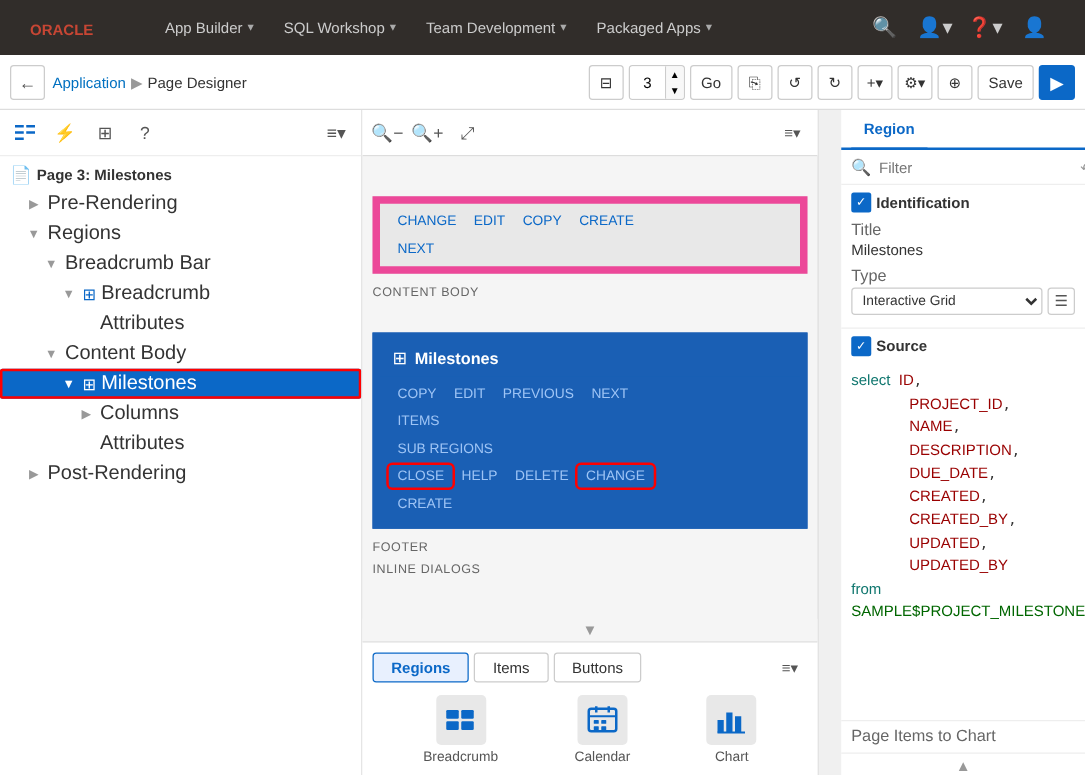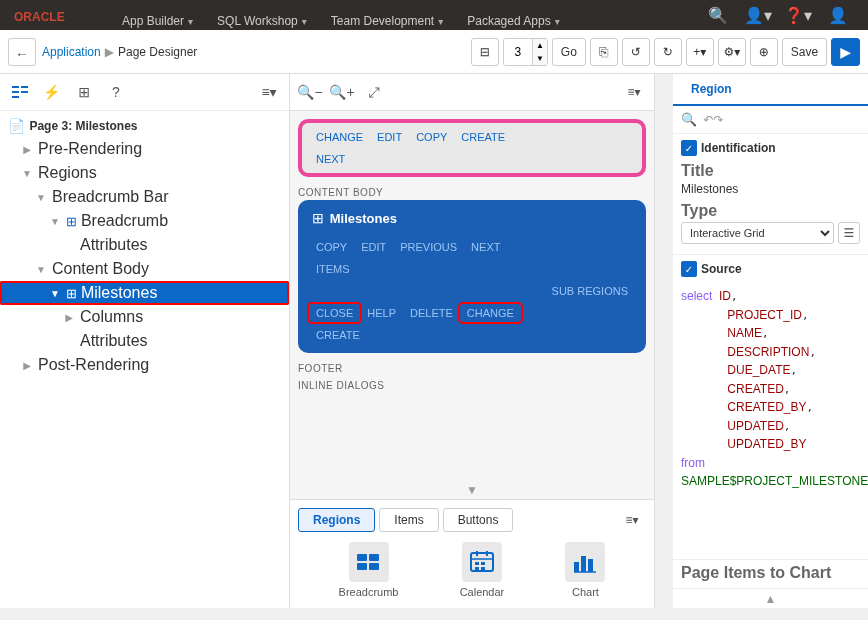--- a/index.html
+++ b/index.html
@@ -1,23 +1,24 @@
 <!DOCTYPE html>
 <html><head>
   <meta charset="utf-8">
   <style>
     * { box-sizing: border-box; margin: 0; padding: 0; font-family: 'Segoe UI', Arial, sans-serif; font-size: 12px; }
     body { width: 868px; height: 620px; overflow: hidden; background: #f0f0f0; }
 
     
     .top-nav {
       display: flex;
+      align-items: center;
       background: #312d2a;
-      height: 30px;
-      padding: 0 14px;
+      height: 44px;
+      padding: 0 24px;
       gap: 0;
     }
     .oracle-logo {
       display: flex;
       align-items: center;
       margin-right: 16px;
     }
     .oracle-logo svg { width: 80px; height: 22px; }
     .nav-item {
       display: flex;
@@ -240,23 +241,24 @@
     }
     .canvas-section-label {
       font-size: 10px;
       color: #666;
       text-transform: uppercase;
       letter-spacing: 0.5px;
       padding: 4px 0 2px;
     }
     .canvas-region {
       background: #e8e8e8;
-      border: 4px solid #ec4899;
+      border: 6px solid #ec4899;
       margin-bottom: 6px;
-      border-radius: 10px;
+      border-radius: 0;
+      margin-top: 24px;
     }
     .canvas-region.highlighted {
       background: #1a5fb4;
       border-color: #1a5fb4;
     }
     .canvas-region-header {
       display: flex;
       align-items: center;
       padding: 6px 10px;
       background: #e0e0e0;
@@ -423,24 +425,23 @@
       justify-content: center;
       color: #fff;
       font-size: 10px;
     }
     .right-section-title {
       font-size: 12px;
       font-weight: 600;
       color: #333;
     }
     .right-field-label {
-      font-size: 16px;
+      font-size: 13px;
       color: #666;
       margin-bottom: 2px;
-      font-weight: bold;
     }
     .right-field-value {
       font-size: 12px;
       color: #333;
       margin-bottom: 6px;
     }
     .right-field-row {
       display: flex;
       gap: 4px;
       margin-bottom: 4px;
@@ -469,21 +470,21 @@
     .right-section-source {
       padding: 6px 8px;
     }
     .sql-area {
       font-size: 11px;
       color: #333;
       font-family: monospace;
       line-height: 1.5;
       padding: 4px 0;
     }
-    .sql-keyword { color: #8b5cf6; }
+    .sql-keyword { color: #0f766e; }
     .sql-column { color: #990000; }
     .sql-table { color: #006600; }
     .right-section-source .right-section-header {
       margin-bottom: 4px;
     }
     .scroll-up-btn {
       display: flex;
       align-items: center;
       justify-content: center;
       height: 20px;
@@ -672,21 +673,21 @@
         </div>
         <div class="canvas-actions">
           <span class="canvas-action white">COPY</span>
           <span class="canvas-action white">EDIT</span>
           <span class="canvas-action white">PREVIOUS</span>
           <span class="canvas-action white">NEXT</span>
         </div>
         <div class="canvas-actions" style="padding-top:0;">
           <span class="canvas-action white">ITEMS</span>
         </div>
-        <div class="canvas-actions" style="padding-top:0;justify-content:flex-end;">
+        <div class="canvas-actions" style="padding-top:0;">
           <span class="canvas-action white">SUB REGIONS</span>
         </div>
         <div class="canvas-actions" style="padding-top:0;">
           <span class="canvas-action white red-outlined">CLOSE</span>
           <span class="canvas-action white">HELP</span>
           <span class="canvas-action white">DELETE</span>
           <span class="canvas-action white red-outlined">CHANGE</span>
         </div>
         <div class="canvas-actions" style="padding-top:0;">
           <span class="canvas-action white">CREATE</span>
@@ -750,20 +751,21 @@
       </div>
     </div>
   </div>
 
   <div class="right-panel">
     <div class="right-tab-bar">
       <div class="right-tab active">Region</div>
     </div>
     <div class="right-filter">
       <span class="filter-icon">🔍</span>
+      <input class="filter-input" placeholder="Filter" style="">
       <span class="filter-arrows">↶↷</span>
     </div>
 
     <div class="right-section">
       <div class="right-section-header">
         <div class="right-section-icon">✓</div>
         <span class="right-section-title">Identification</span>
       </div>
       <div class="right-field-label">Title</div>
       <div class="right-field-value">Milestones</div>

